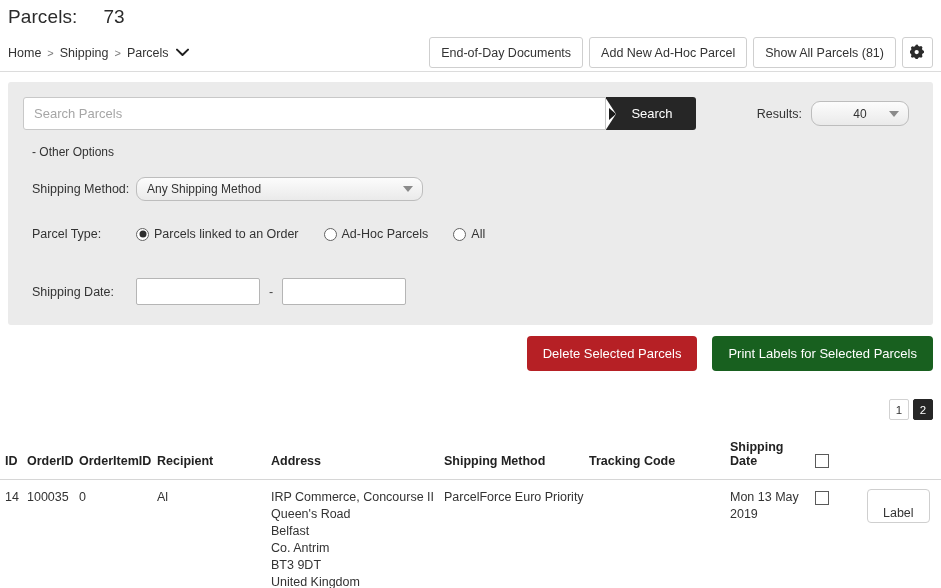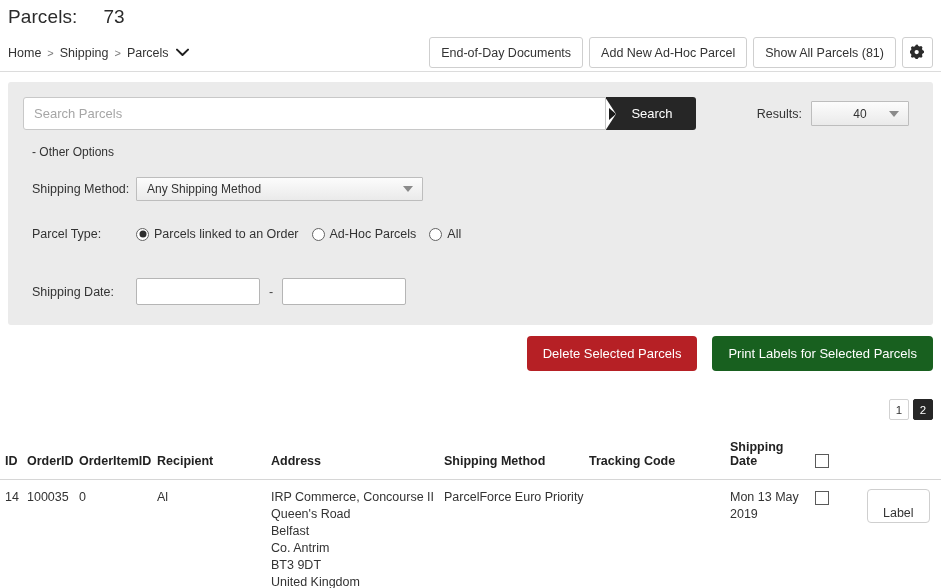--- a/index.html
+++ b/index.html
@@ -159,21 +159,21 @@
     top: 19px;
     display: flex;
     align-items: center;
     gap: 9px;
   }
   .results-label { font-size: 12.5px; color: #333; }
   .select-box {
     position: relative;
     height: 25px;
     border: 1px solid #bdbdbd;
-    border-radius: 1px;
+    border-radius: 9px;
     background: linear-gradient(#fcfcfc, #eaeaea);
     display: flex;
     align-items: center;
     justify-content: center;
     font-size: 12px;
     color: #333;
     cursor: pointer;
     font-family: "Liberation Sans", sans-serif;
   }
   .select-results { width: 98px; }
@@ -209,21 +209,21 @@
 
   .frm-label { width: 104px; font-size: 12.5px; color: #333; }
 
   .select-method {
     width: 287px;
     height: 24px;
     justify-content: flex-start;
     padding-left: 10px;
   }
 
-  .radio-group { display: flex; align-items: center; gap: 0; }
+  .radio-group { display: flex; align-items: center; gap: 12px; }
   .radio-item {
     display: inline-flex;
     align-items: center;
     margin-right: 13px;
     cursor: pointer;
     font-size: 12.5px;
   }
   .radio-item:last-child { margin-right: 0; }
   .radio-dot {
     width: 13px; height: 13px;

